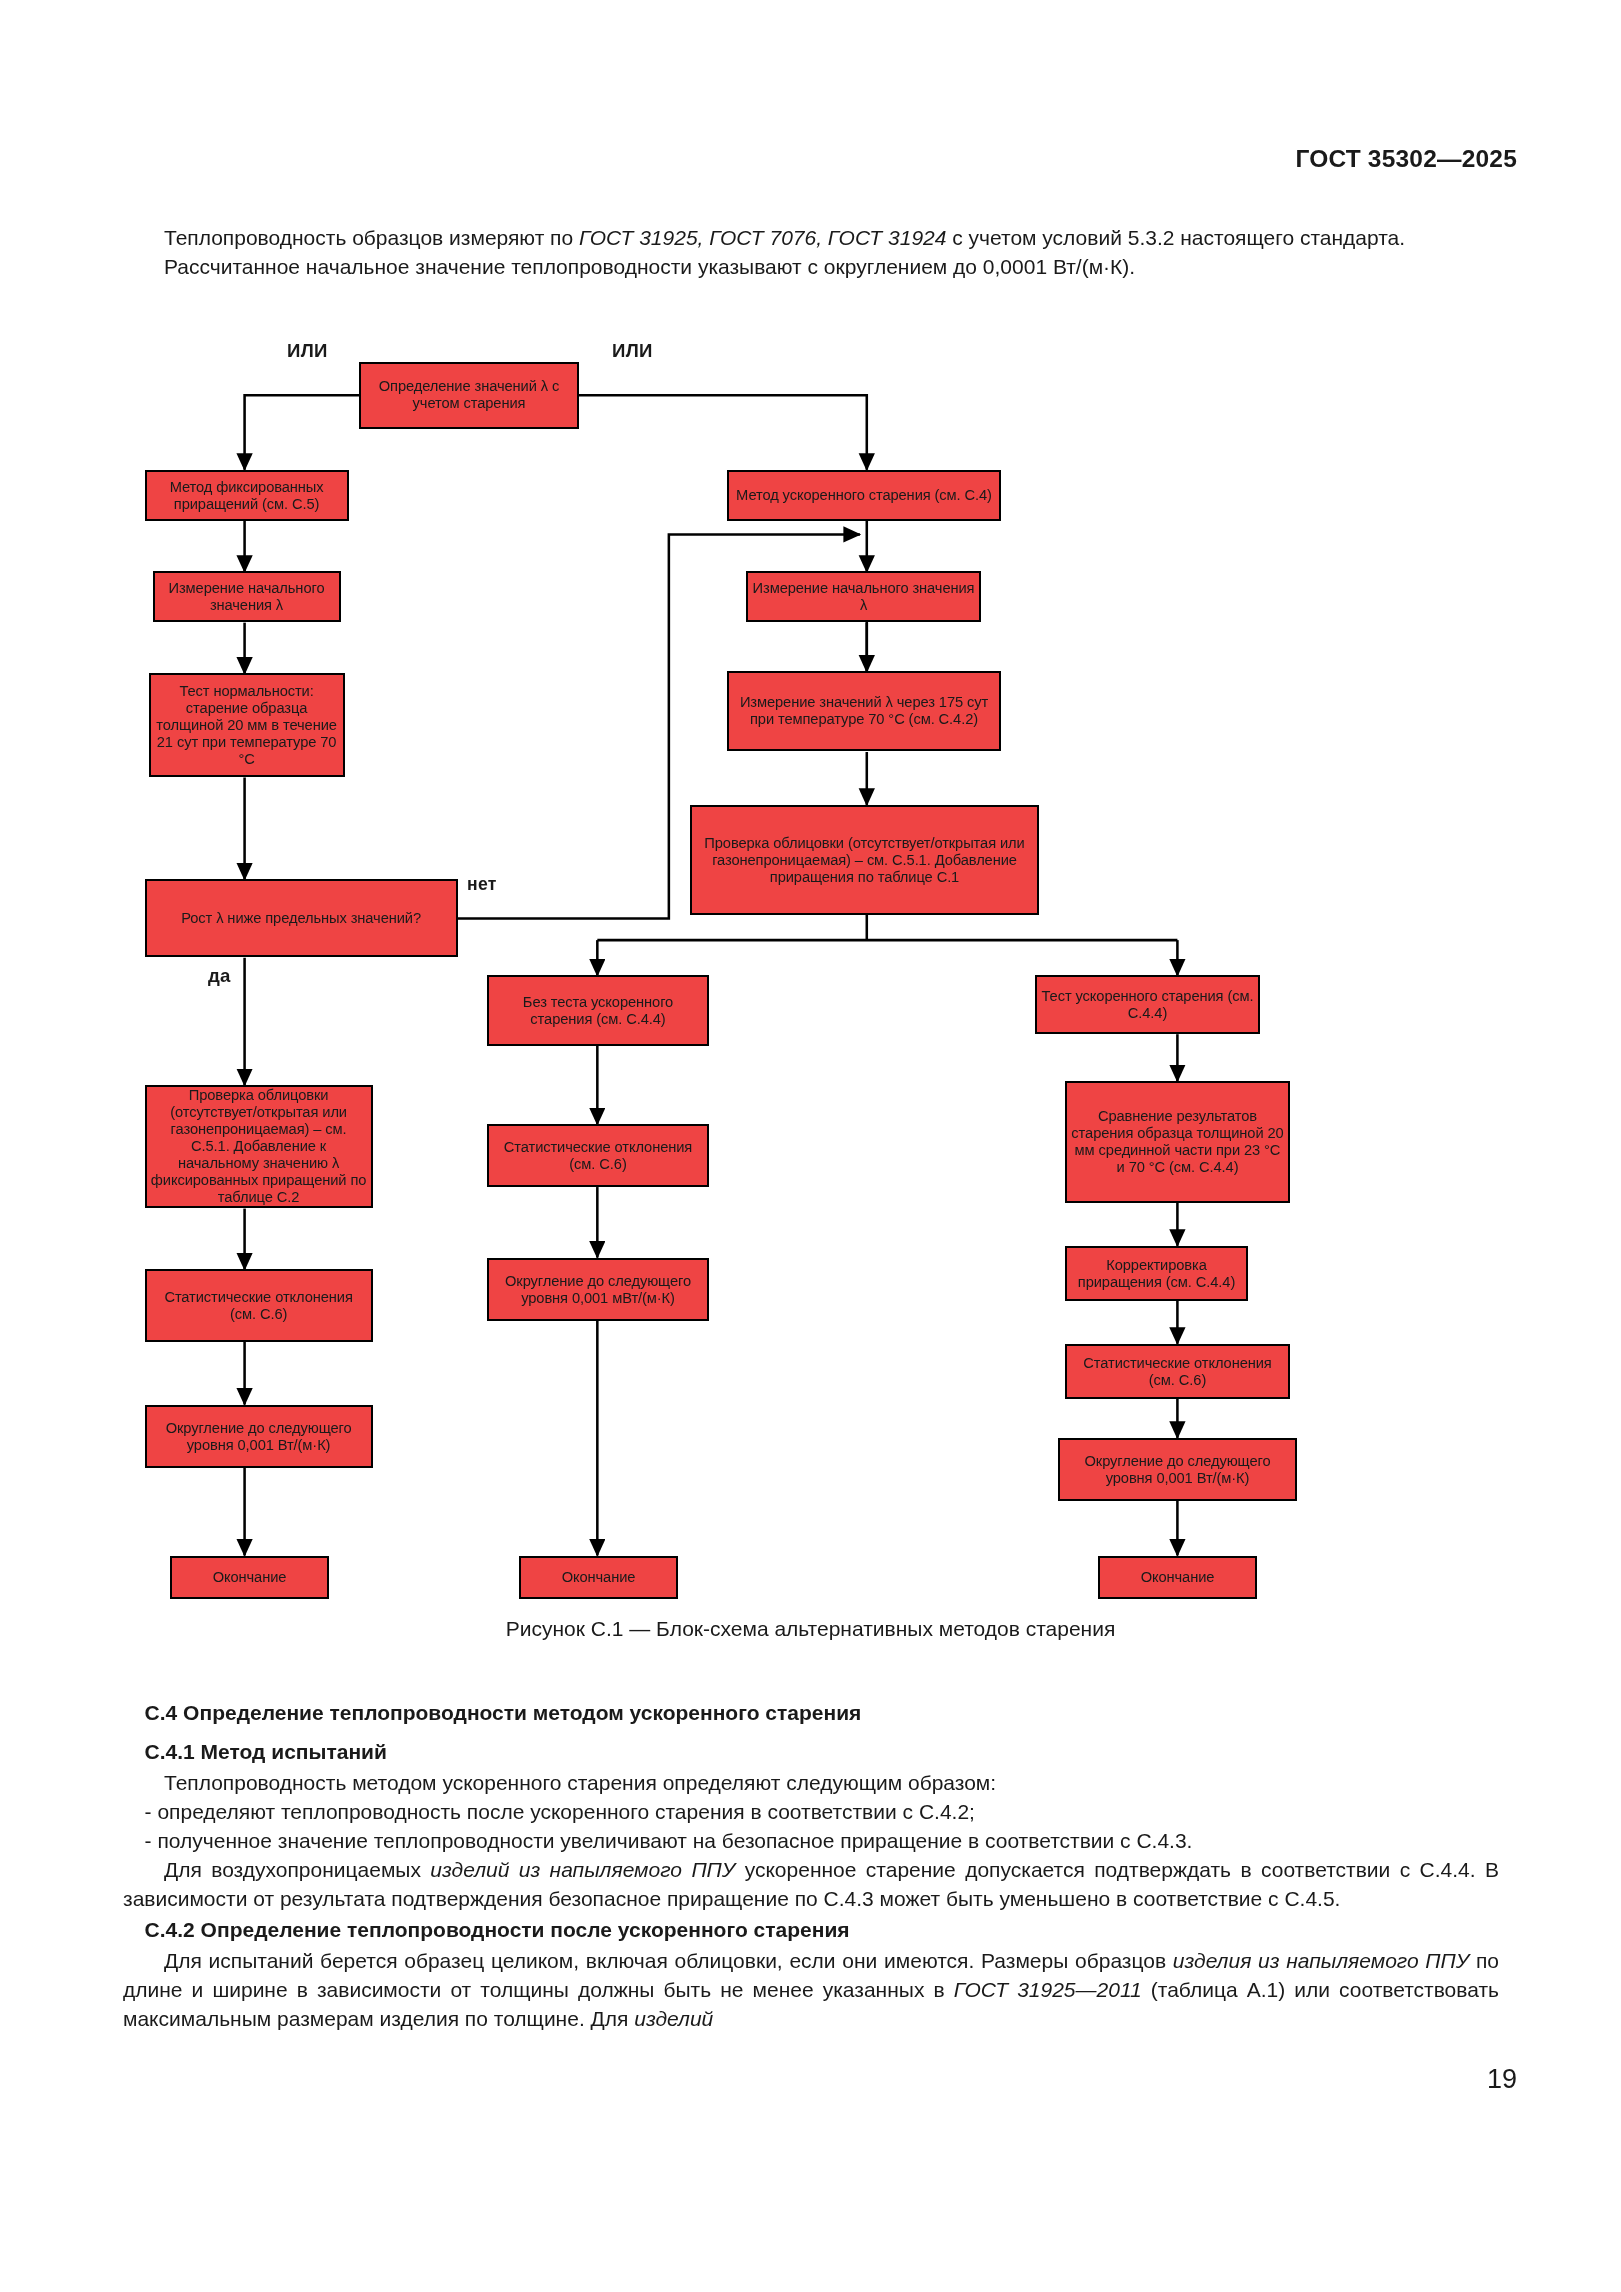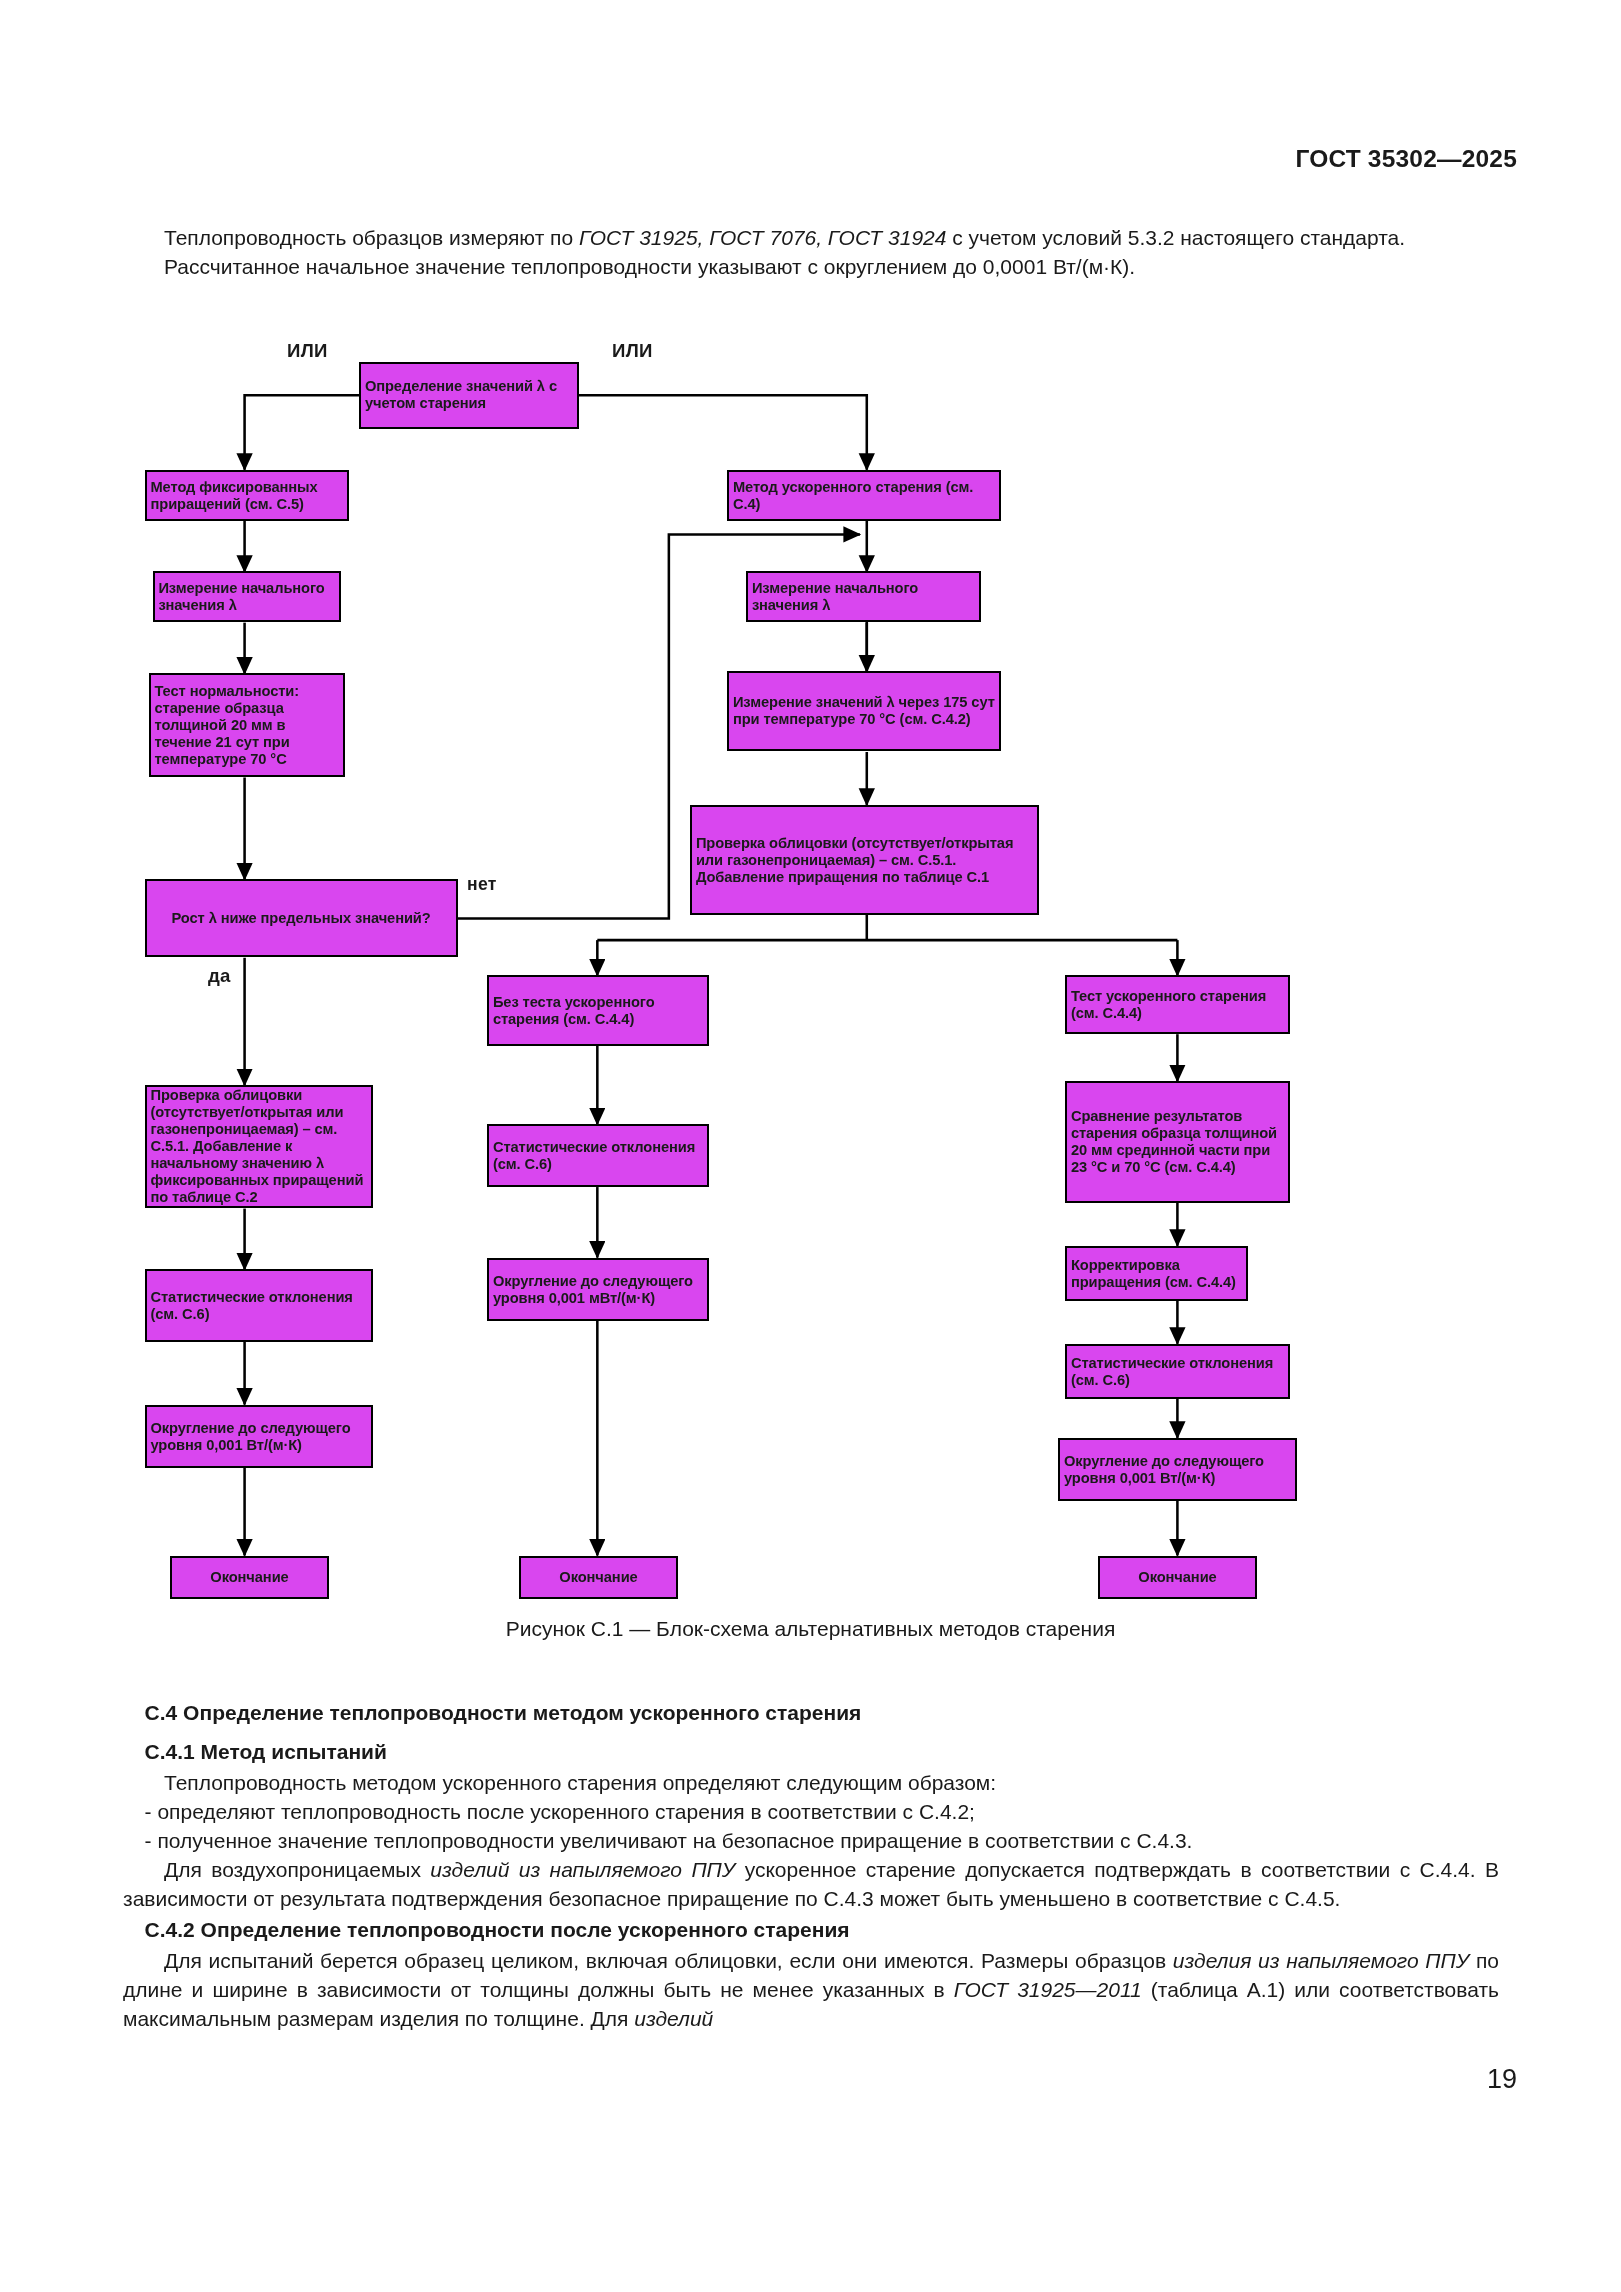--- a/index.html
+++ b/index.html
@@ -90,27 +90,27 @@
     left: 127px;
     width: 1313px;
     height: 1245px;
   }
   #flow-svg { position: absolute; top: 0; left: 0; }
 
   .fnode {
     position: absolute;
     box-sizing: border-box;
     border: 2.5px solid #000;
-    background: #d946ef;
+    background: #ef4444;
     display: flex;
     align-items: center;
     justify-content: center;
-    text-align: left;
+    text-align: center;
     font-size: 14.7px;
-    font-weight: bold;
+    font-weight: normal;
     line-height: 17px;
     padding: 2px 3.9px;
     letter-spacing: -0.1px;
   }
   .fnode.thin { border-width: 2px; }
   .flabel {
     position: absolute;
     font-size: 18.6px;
     font-weight: bold;
     letter-spacing: 0.3px;
@@ -194,21 +194,21 @@
   <div class="fnode" style="left:600px; top:122px; width:274px; height:51px;">Метод ускоренного старения (см. С.4)</div>
   <div class="fnode" style="left:619px; top:223px; width:235px; height:51px;">Измерение начального значения λ</div>
   <div class="fnode" style="left:600px; top:323px; width:274px; height:80px;">Измерение значений λ через 175 сут при температуре 70 °С (см. С.4.2)</div>
   <div class="fnode" style="left:563px; top:457px; width:349px; height:110px;">Проверка облицовки (отсутствует/открытая или газонепроницаемая) – см. С.5.1. Добавление приращения по таблице С.1</div>
 
   <div class="fnode" style="left:360px; top:627px; width:222px; height:71px;">Без теста ускоренного старения (см. С.4.4)</div>
   <div class="fnode" style="left:360px; top:776px; width:222px; height:63px;">Статистические отклонения (см. С.6)</div>
   <div class="fnode" style="left:360px; top:910px; width:222px; height:63px;">Округление до следующего уровня 0,001 мВт/(м·К)</div>
   <div class="fnode thin" style="left:392px; top:1208px; width:159px; height:43px;">Окончание</div>
 
-  <div class="fnode" style="left:938px; top:627px; width:225px; height:59px;">Тест ускоренного старения (см. С.4.4)</div>
+  <div class="fnode" style="left:908px; top:627px; width:225px; height:59px;">Тест ускоренного старения (см. С.4.4)</div>
   <div class="fnode" style="left:938px; top:733px; width:225px; height:122px;">Сравнение результатов старения образца толщиной 20 мм срединной части при 23 °С и 70 °С (см. С.4.4)</div>
   <div class="fnode" style="left:938px; top:898px; width:183px; height:55px;">Корректировка приращения (см. С.4.4)</div>
   <div class="fnode" style="left:938px; top:996px; width:225px; height:55px;">Статистические отклонения (см. С.6)</div>
   <div class="fnode" style="left:931px; top:1090px; width:239px; height:63px;">Округление до следующего уровня 0,001 Вт/(м·К)</div>
   <div class="fnode thin" style="left:971px; top:1208px; width:159px; height:43px;">Окончание</div>
 </div>
 
 <div class="fig-caption">Рисунок С.1 — Блок-схема альтернативных методов старения</div>
 
 <div class="doc-body p-sec-c4">

